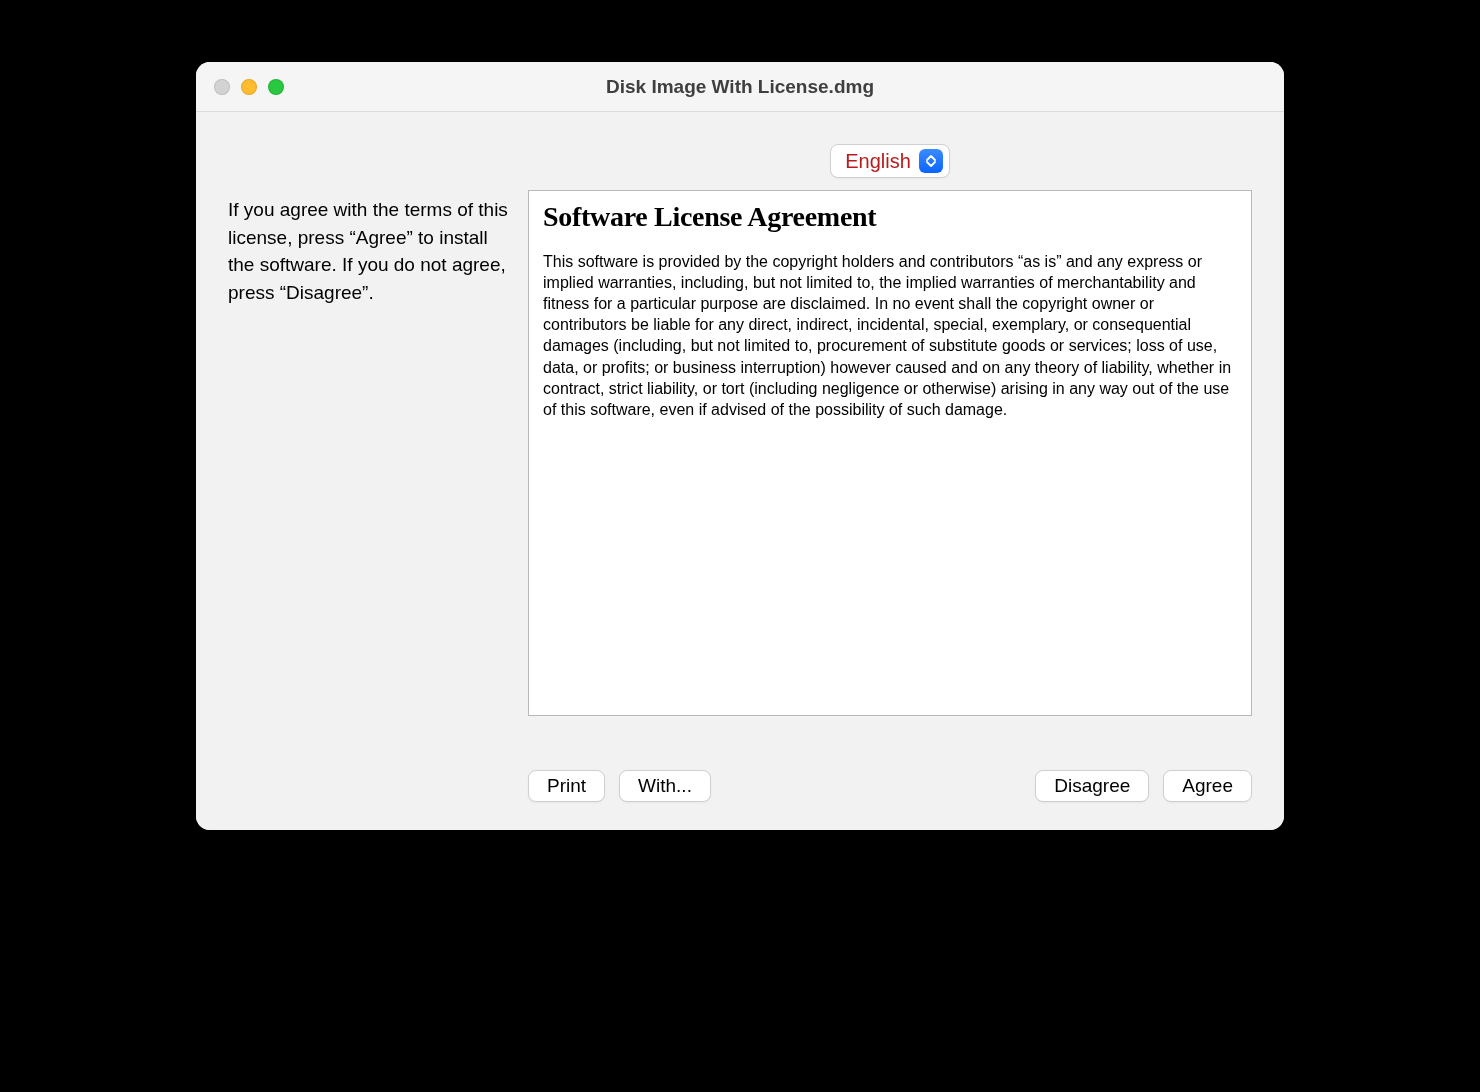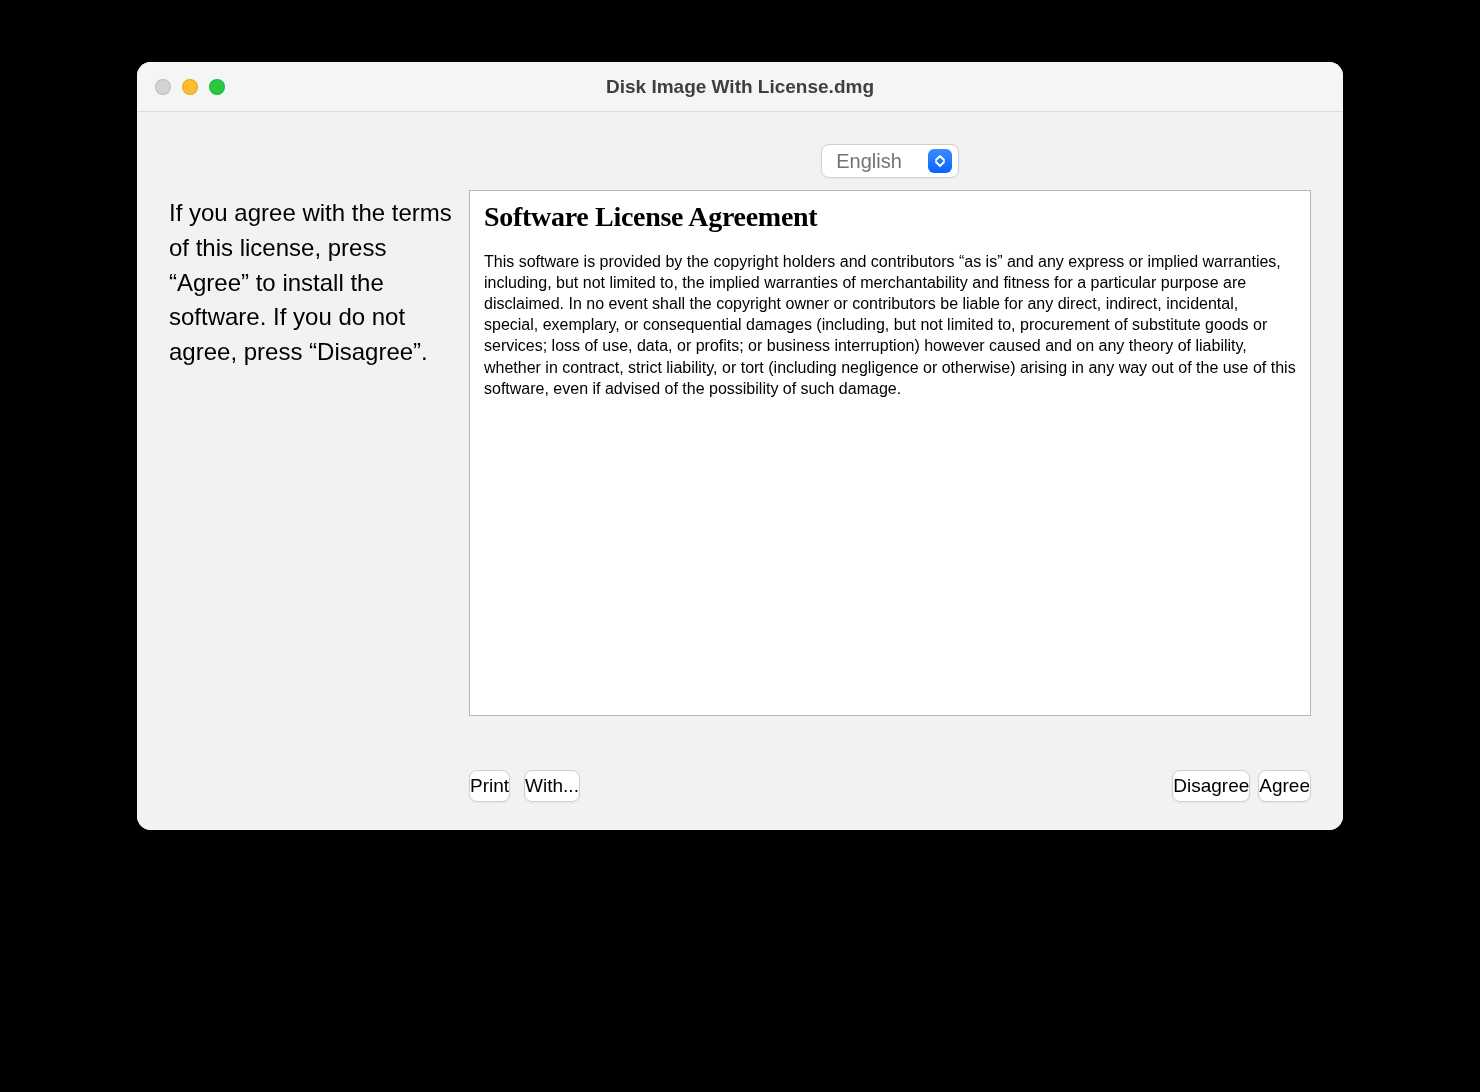--- a/index.html
+++ b/index.html
@@ -11,21 +11,21 @@
       background: #000;
       width: 1480px;
       height: 1092px;
       font-family: -apple-system, BlinkMacSystemFont, "Helvetica Neue", Helvetica, Arial, sans-serif;
       display: flex;
       align-items: flex-start;
       justify-content: center;
       padding-top: 62px;
     }
     .window {
-      width: 1206px;
+      width: 1088px;
       height: 768px;
       background: #f2f2f2;
       border-radius: 14px;
       overflow: hidden;
       box-shadow: 0 20px 60px rgba(0,0,0,0.5);
       display: flex;
       flex-direction: column;
     }
     .titlebar {
       height: 50px;
@@ -77,22 +77,22 @@
       align-items: center;
       background: #fff;
       border: 1px solid #d0d0d0;
       border-radius: 8px;
       padding: 4px 6px 4px 14px;
       font-size: 20px;
       box-shadow: 0 1px 2px rgba(0,0,0,0.04);
       cursor: default;
     }
     .lang-text {
-      color: #737373;
-      padding-right: 26px;
+      color: #b91c1c;
+      padding-right: 8px;
     }
     .lang-arrows {
       width: 24px;
       height: 24px;
       background: #1a73e8;
       background: linear-gradient(180deg, #3b8cff 0%, #0a64ff 100%);
       border-radius: 6px;
       display: flex;
       flex-direction: column;
       align-items: center;
@@ -104,21 +104,21 @@
     }
     .body-row {
       display: flex;
       flex: 1;
       gap: 6px;
     }
     .sidebar-text {
       width: 294px;
       padding-top: 6px;
       padding-right: 8px;
-      font-size: 24px;
+      font-size: 19px;
       line-height: 1.45;
       color: #000;
     }
     .license-box {
       flex: 1;
       background: #fff;
       border: 1px solid #b8b8b8;
       padding: 10px 14px 14px 14px;
       overflow: auto;
       height: 526px;
@@ -140,33 +140,33 @@
     .button-row {
       display: flex;
       margin-top: 28px;
       padding-left: 300px;
       align-items: center;
     }
     .btn {
       background: #fff;
       border: 1px solid #d0d0d0;
       border-radius: 8px;
-      padding: 4px 0;
+      padding: 4px 18px;
       font-size: 19px;
       color: #000;
       box-shadow: 0 1px 2px rgba(0,0,0,0.05);
       cursor: default;
     }
     .btn-group-left {
       display: flex;
       gap: 14px;
     }
     .btn-group-right {
       display: flex;
-      gap: 8px;
+      gap: 14px;
       margin-left: auto;
       justify-content: center;
     }
   </style>
 </head>
 <body>
 
 <div class="window">
   <div class="titlebar">
     <div class="traffic-lights">

